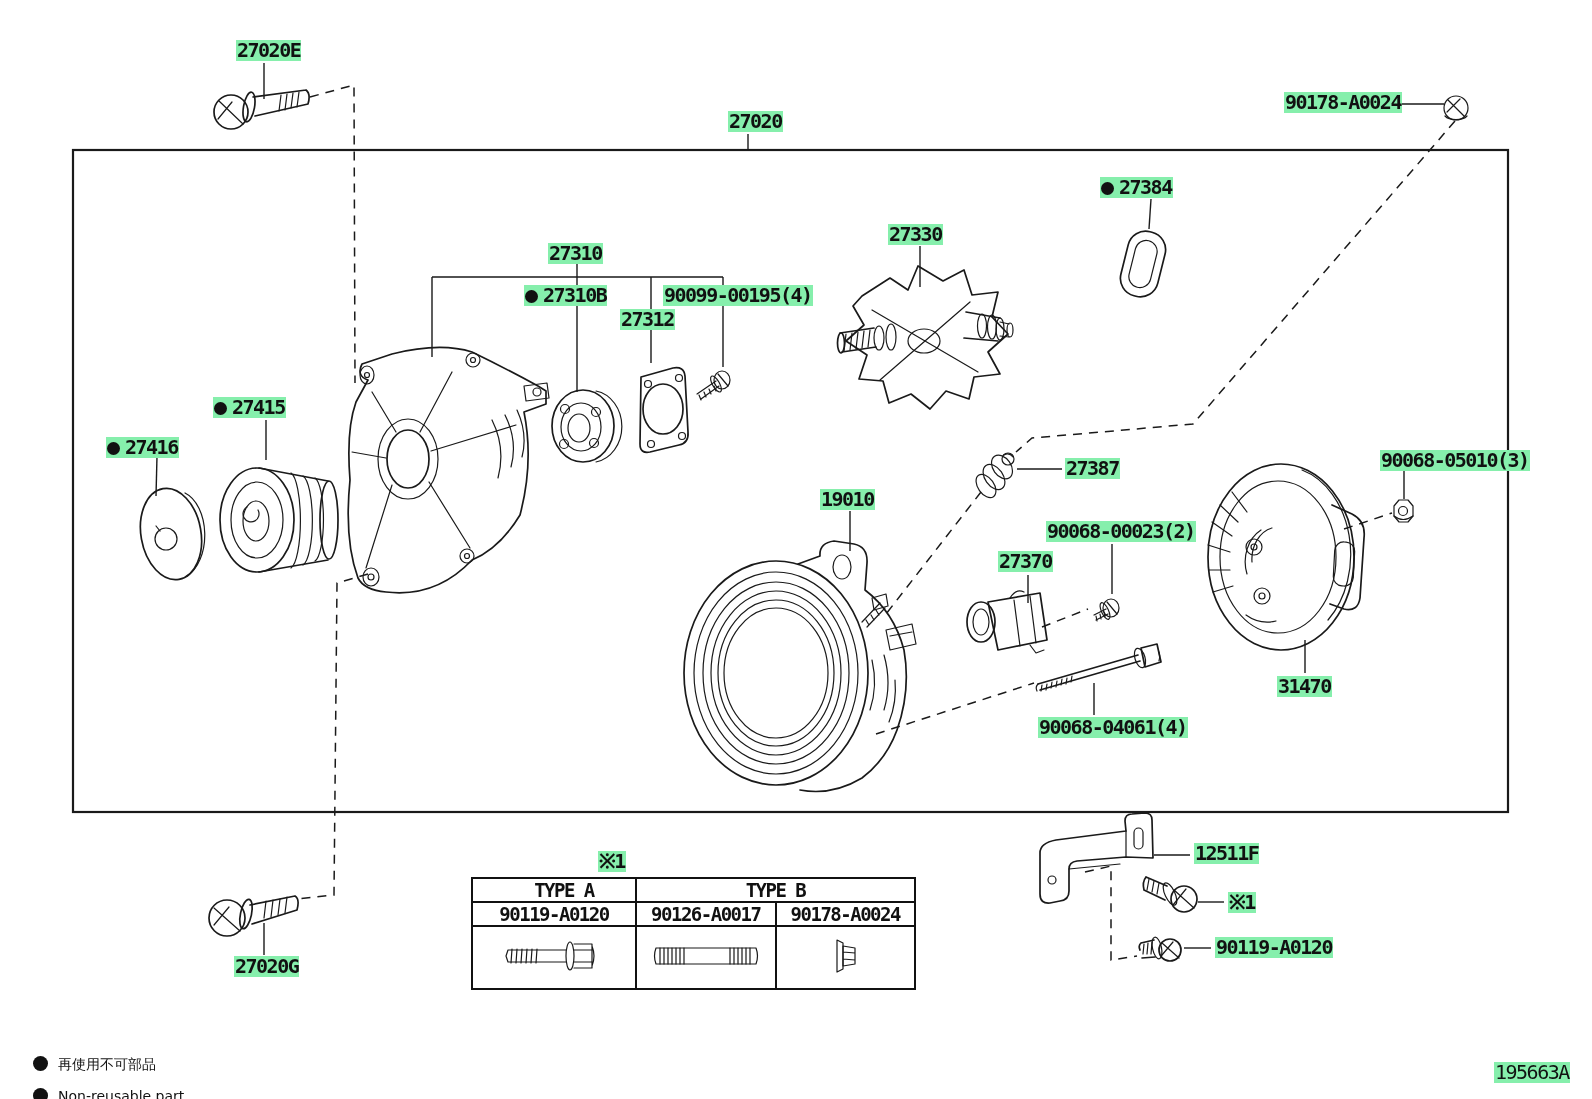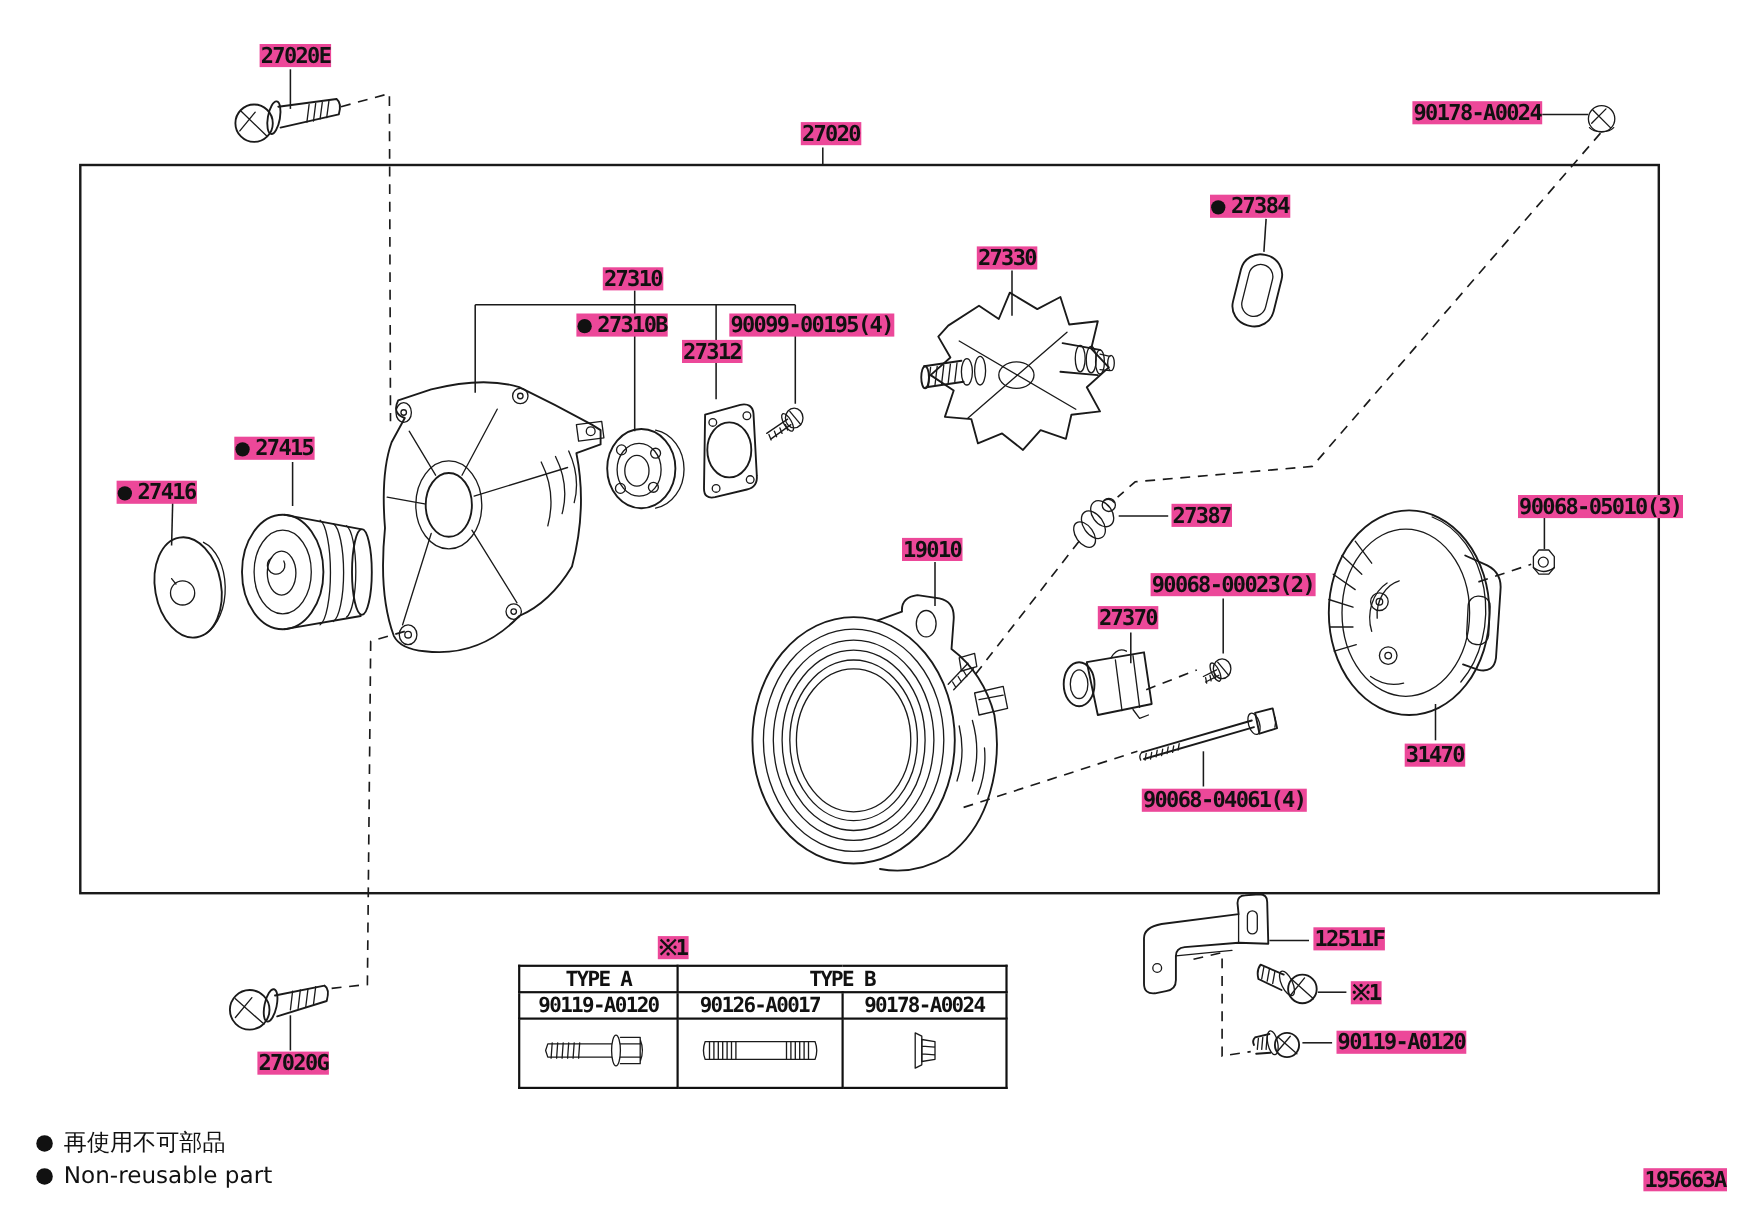--- a/index.html
+++ b/index.html
@@ -5,30 +5,30 @@
   html,body{margin:0;padding:0;background:#fff;}
   .stage{position:relative;width:1592px;height:1099px;background:#fff;overflow:hidden;
          font-family:"DejaVu Sans Mono",monospace;color:#111;}
   svg{position:absolute;left:0;top:0;}
   .art{stroke:#1a1a1a;fill:none;stroke-width:1.7;stroke-linecap:round;stroke-linejoin:round;}
   .thin{stroke-width:1.2;}
   .ptr{stroke:#1a1a1a;stroke-width:1.4;fill:none;}
   .dash{stroke:#1a1a1a;stroke-width:1.5;fill:none;stroke-dasharray:9 7;}
   .box{stroke:#1a1a1a;stroke-width:2.2;fill:none;}
   .plabel{position:absolute;font:bold 20px "DejaVu Sans Mono",monospace;letter-spacing:-1.5px;
-          line-height:1.05;white-space:nowrap;background:#ec4899;padding:0 1px;}
-  .plain{font-weight:bold;}
+          line-height:1.05;white-space:nowrap;background:#86efac;padding:0 1px;}
+  .plain{font-weight:normal;}
   .dot{display:inline-block;width:13px;height:13px;border-radius:50%;background:#111;
        margin-right:5px;vertical-align:-1px;}
   .ptable{position:absolute;left:471px;top:877px;width:445px;border-collapse:collapse;
           table-layout:fixed;background:#fff;}
   .ptable td{border:2px solid #111;text-align:center;vertical-align:middle;
              font:bold 19px "DejaVu Sans Mono",monospace;letter-spacing:-1.5px;padding:0;}
-  .legend{position:absolute;left:33px;font-family:"DejaVu Sans",sans-serif;font-size:21px;
-          white-space:nowrap;}
+  .legend{position:absolute;left:33px;font-family:"DejaVu Sans",sans-serif;font-size:14px;
+          white-space:nowrap;margin-top:32px;}
   .legend .dot{width:15px;height:15px;margin-right:10px;vertical-align:-2px;}
 </style>
 </head>
 <body>
 
 <div class="stage">
 
 <svg width="1592" height="1099" viewBox="0 0 1592 1099">
 
   <rect class="box" x="73" y="150" width="1435" height="662"></rect>
@@ -282,21 +282,21 @@
 <div class="plabel" style="left:1038px;top:717px;"><span>90068-04061(4)</span></div>
 <div class="plabel" style="left:1194px;top:843px;"><span>12511F</span></div>
 <div class="plabel" style="left:1228px;top:892px;"><span>※1</span></div>
 <div class="plabel" style="left:1215px;top:937px;"><span>90119-A0120</span></div>
 <div class="plabel" style="left:234px;top:956px;"><span>27020G</span></div>
 <div class="plabel" style="left:598px;top:851px;"><span>※1</span></div>
 
 <table class="ptable">
   <tbody>
         <tr style="height:23px;">
-    <td style="width:142px;">TYPE A</td>
+    <td style="width:142px;padding-left:20px;">TYPE A</td>
     <td colspan="2">TYPE B</td>
   </tr>
   <tr style="height:22px;">
     <td>90119-A0120</td>
     <td style="width:147px;">90126-A0017</td>
     <td style="width:156px;">90178-A0024</td>
   </tr>
   <tr style="height:63px;">
     <td>
       <svg width="120" height="44" viewBox="0 0 120 44" style="position:static;" class="art thin">

